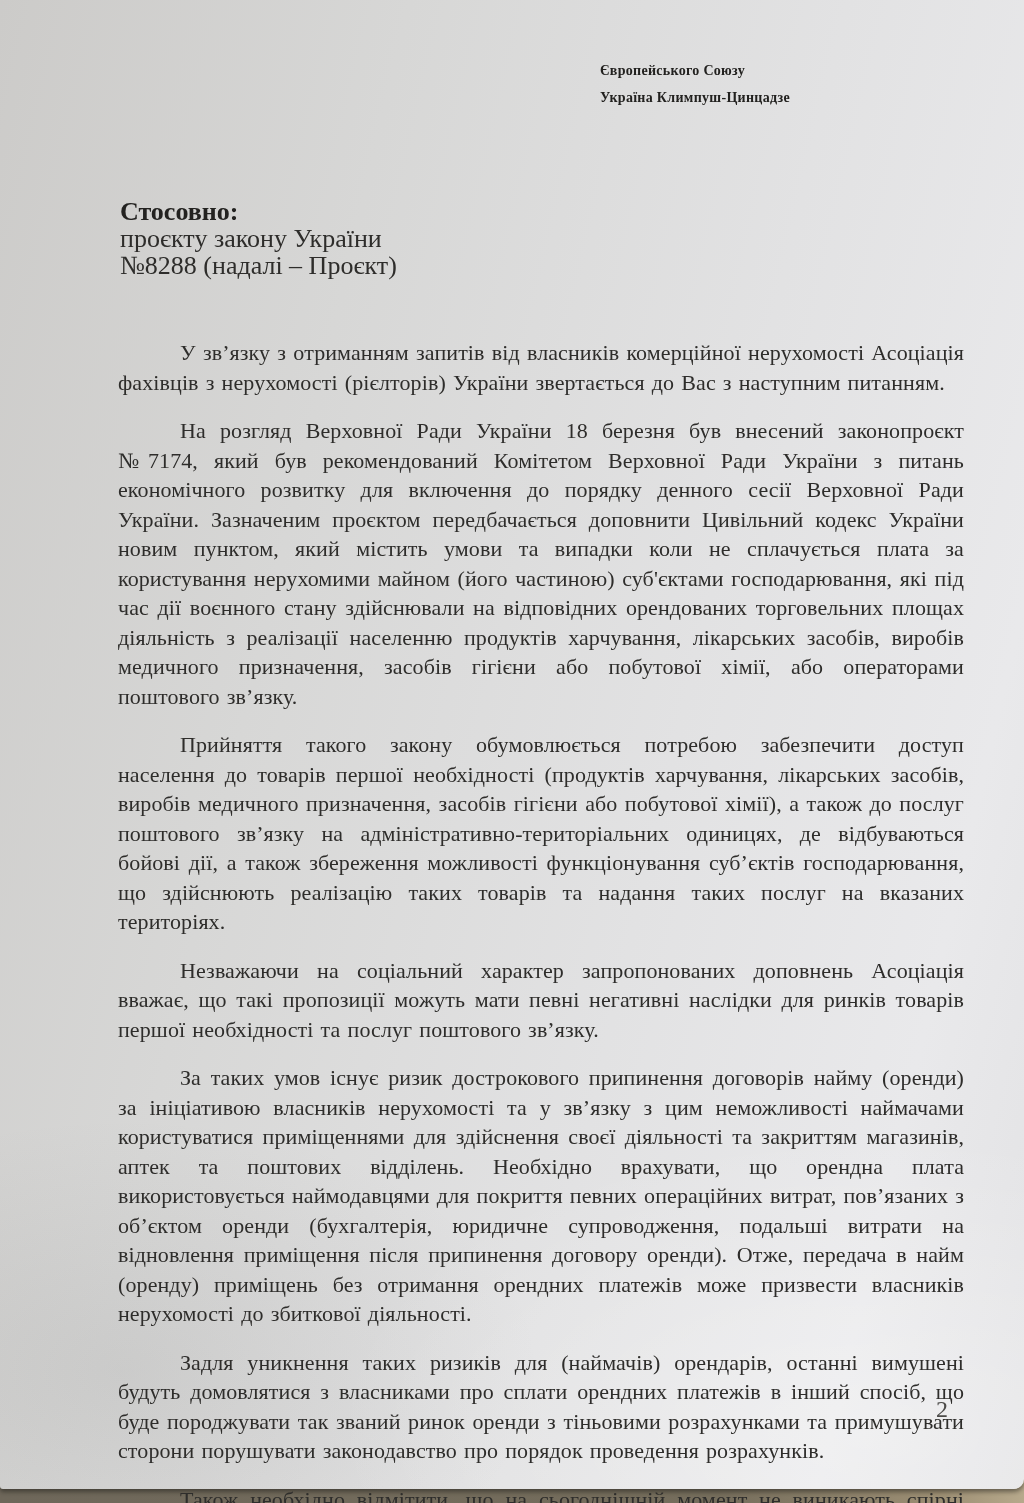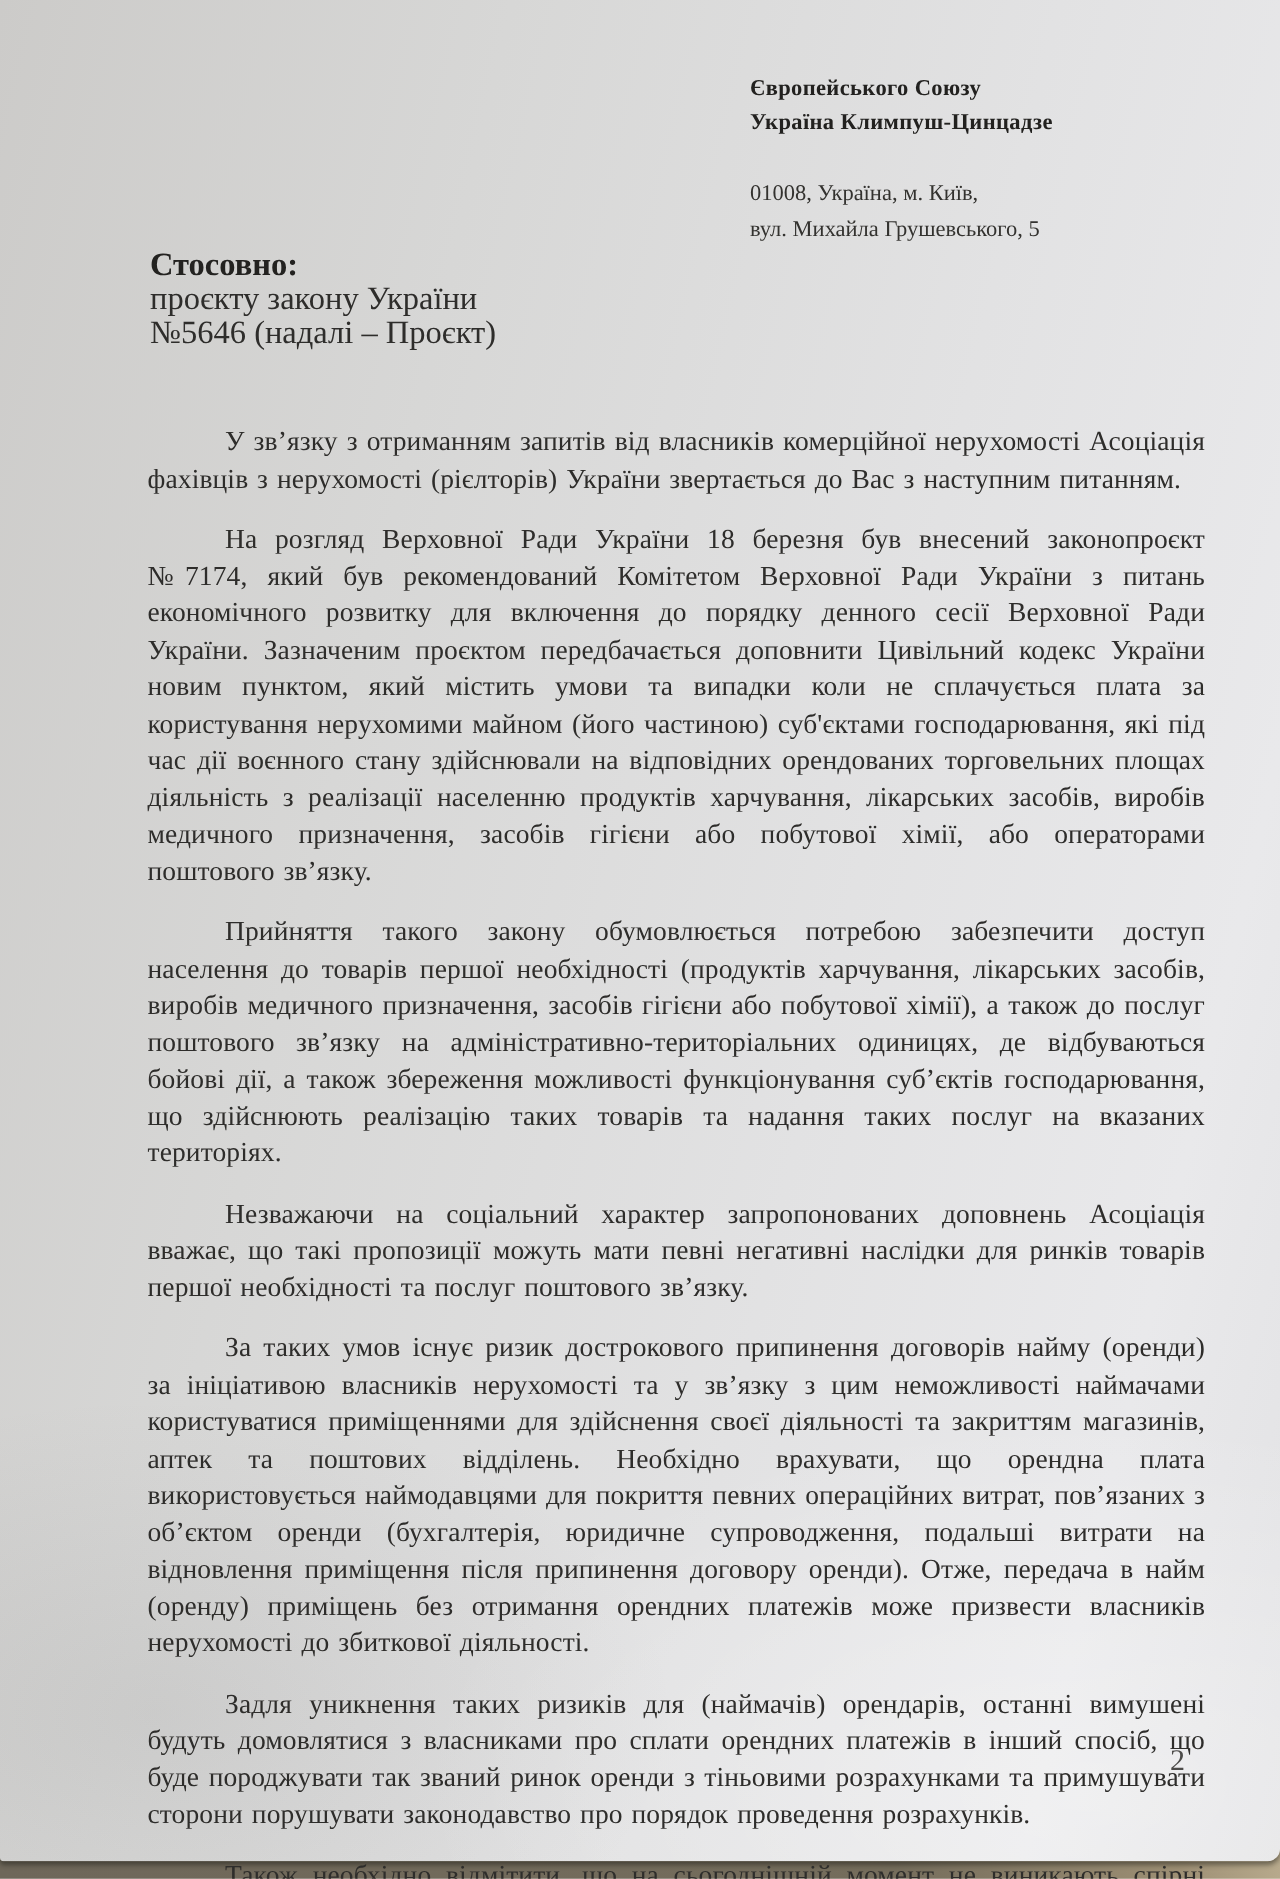--- a/index.html
+++ b/index.html
@@ -31,21 +31,21 @@
   }
 
   .ink { color: #2e2d2b; }
 
   
   .recipient {
     position: absolute;
     left: 600px;
     top: 57px;
     width: 380px;
-    font-size: 18px;
+    font-size: 14px;
     line-height: 27px;
   }
   .recipient .name {
     font-weight: bold;
     color: #22211f;
     letter-spacing: 0.3px;
   }
   .recipient .addr {
     margin-top: 29px;
     line-height: 29px;
@@ -94,30 +94,26 @@
   }
 </style>
 </head>
 <body>
 
 <div class="paper">
 
   <div class="recipient">
     <div class="name">Європейського Союзу</div>
     <div class="name">Україна Климпуш-Цинцадзе</div>
-    <div class="addr">
-      <div>01008, Україна, м. Київ,</div>
-      <div>вул. Михайла Грушевського, 5</div>
-    </div>
   </div>
 
   <div class="subject">
     <div class="label">Стосовно:</div>
     <div>проєкту закону України</div>
-    <div>№5646 (надалі – Проєкт)</div>
+    <div>№8288 (надалі – Проєкт)</div>
   </div>
 
   <div class="body-text ink">
     <p>У зв’язку з отриманням запитів від власників комерційної нерухомості Асоціація фахівців з нерухомості (рієлторів) України звертається до Вас з наступним питанням.</p>
     <p>На розгляд Верховної Ради України 18 березня був внесений законопроєкт №7174, який був рекомендований Комітетом Верховної Ради України з питань економічного розвитку для включення до порядку денного сесії Верховної Ради України. Зазначеним проєктом передбачається доповнити Цивільний кодекс України новим пунктом, який містить умови та випадки коли не сплачується плата за користування нерухомими майном (його частиною) суб'єктами господарювання, які під час дії воєнного стану здійснювали на відповідних орендованих торговельних площах діяльність з реалізації населенню продуктів харчування, лікарських засобів, виробів медичного призначення, засобів гігієни або побутової хімії, або операторами поштового зв’язку.</p>
     <p>Прийняття такого закону обумовлюється потребою забезпечити доступ населення до товарів першої необхідності (продуктів харчування, лікарських засобів, виробів медичного призначення, засобів гігієни або побутової хімії), а також до послуг поштового зв’язку на адміністративно-територіальних одиницях, де відбуваються бойові дії, а також збереження можливості функціонування суб’єктів господарювання, що здійснюють реалізацію таких товарів та надання таких послуг на вказаних територіях.</p>
     <p>Незважаючи на соціальний характер запропонованих доповнень Асоціація вважає, що такі пропозиції можуть мати певні негативні наслідки для ринків товарів першої необхідності та послуг поштового зв’язку.</p>
     <p>За таких умов існує ризик дострокового припинення договорів найму (оренди) за ініціативою власників нерухомості та у зв’язку з цим неможливості наймачами користуватися приміщеннями для здійснення своєї діяльності та закриттям магазинів, аптек та поштових відділень. Необхідно врахувати, що орендна плата використовується наймодавцями для покриття певних операційних витрат, пов’язаних з об’єктом оренди (бухгалтерія, юридичне супроводження, подальші витрати на відновлення приміщення після припинення договору оренди). Отже, передача в найм (оренду) приміщень без отримання орендних платежів може призвести власників нерухомості до збиткової діяльності.</p>
     <p>Задля уникнення таких ризиків для (наймачів) орендарів, останні вимушені будуть домовлятися з власниками про сплати орендних платежів в інший спосіб, що буде породжувати так званий ринок оренди з тіньовими розрахунками та примушувати сторони порушувати законодавство про порядок проведення розрахунків.</p>
     <p>Також необхідно відмітити, що на сьогоднішній момент не виникають спірні ситуації та конфліктні випадки між сторонами орендних відносин, власники нерухомості йдуть на поступки та знаходять компроміси з орендарями в питаннях розміру орендних</p>

